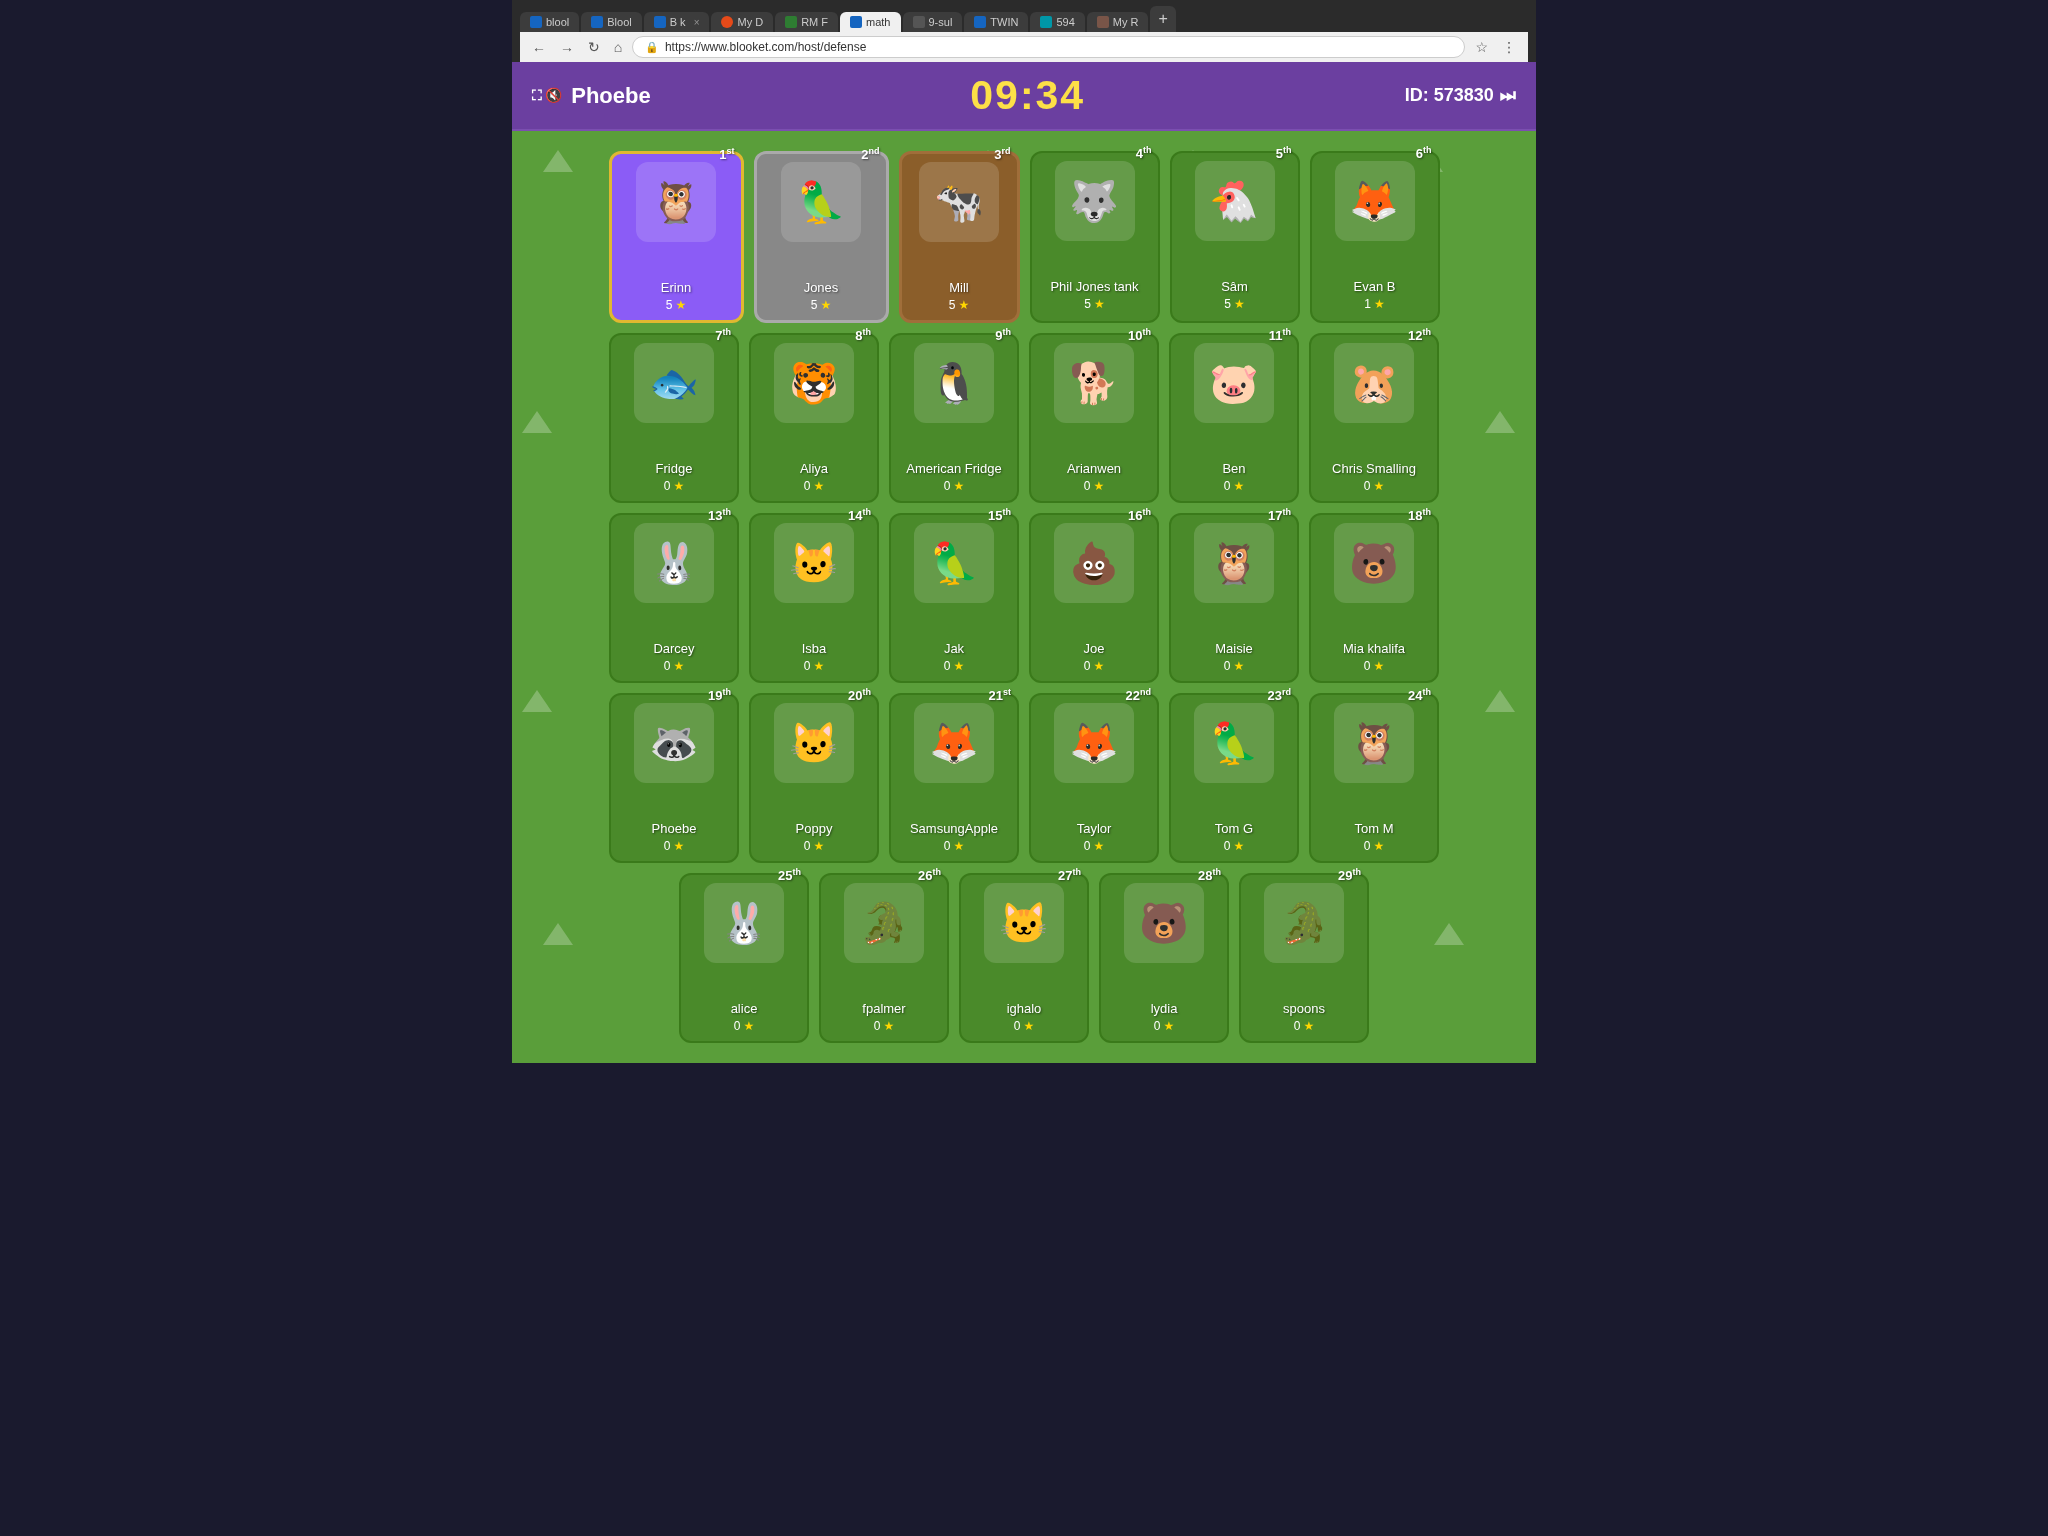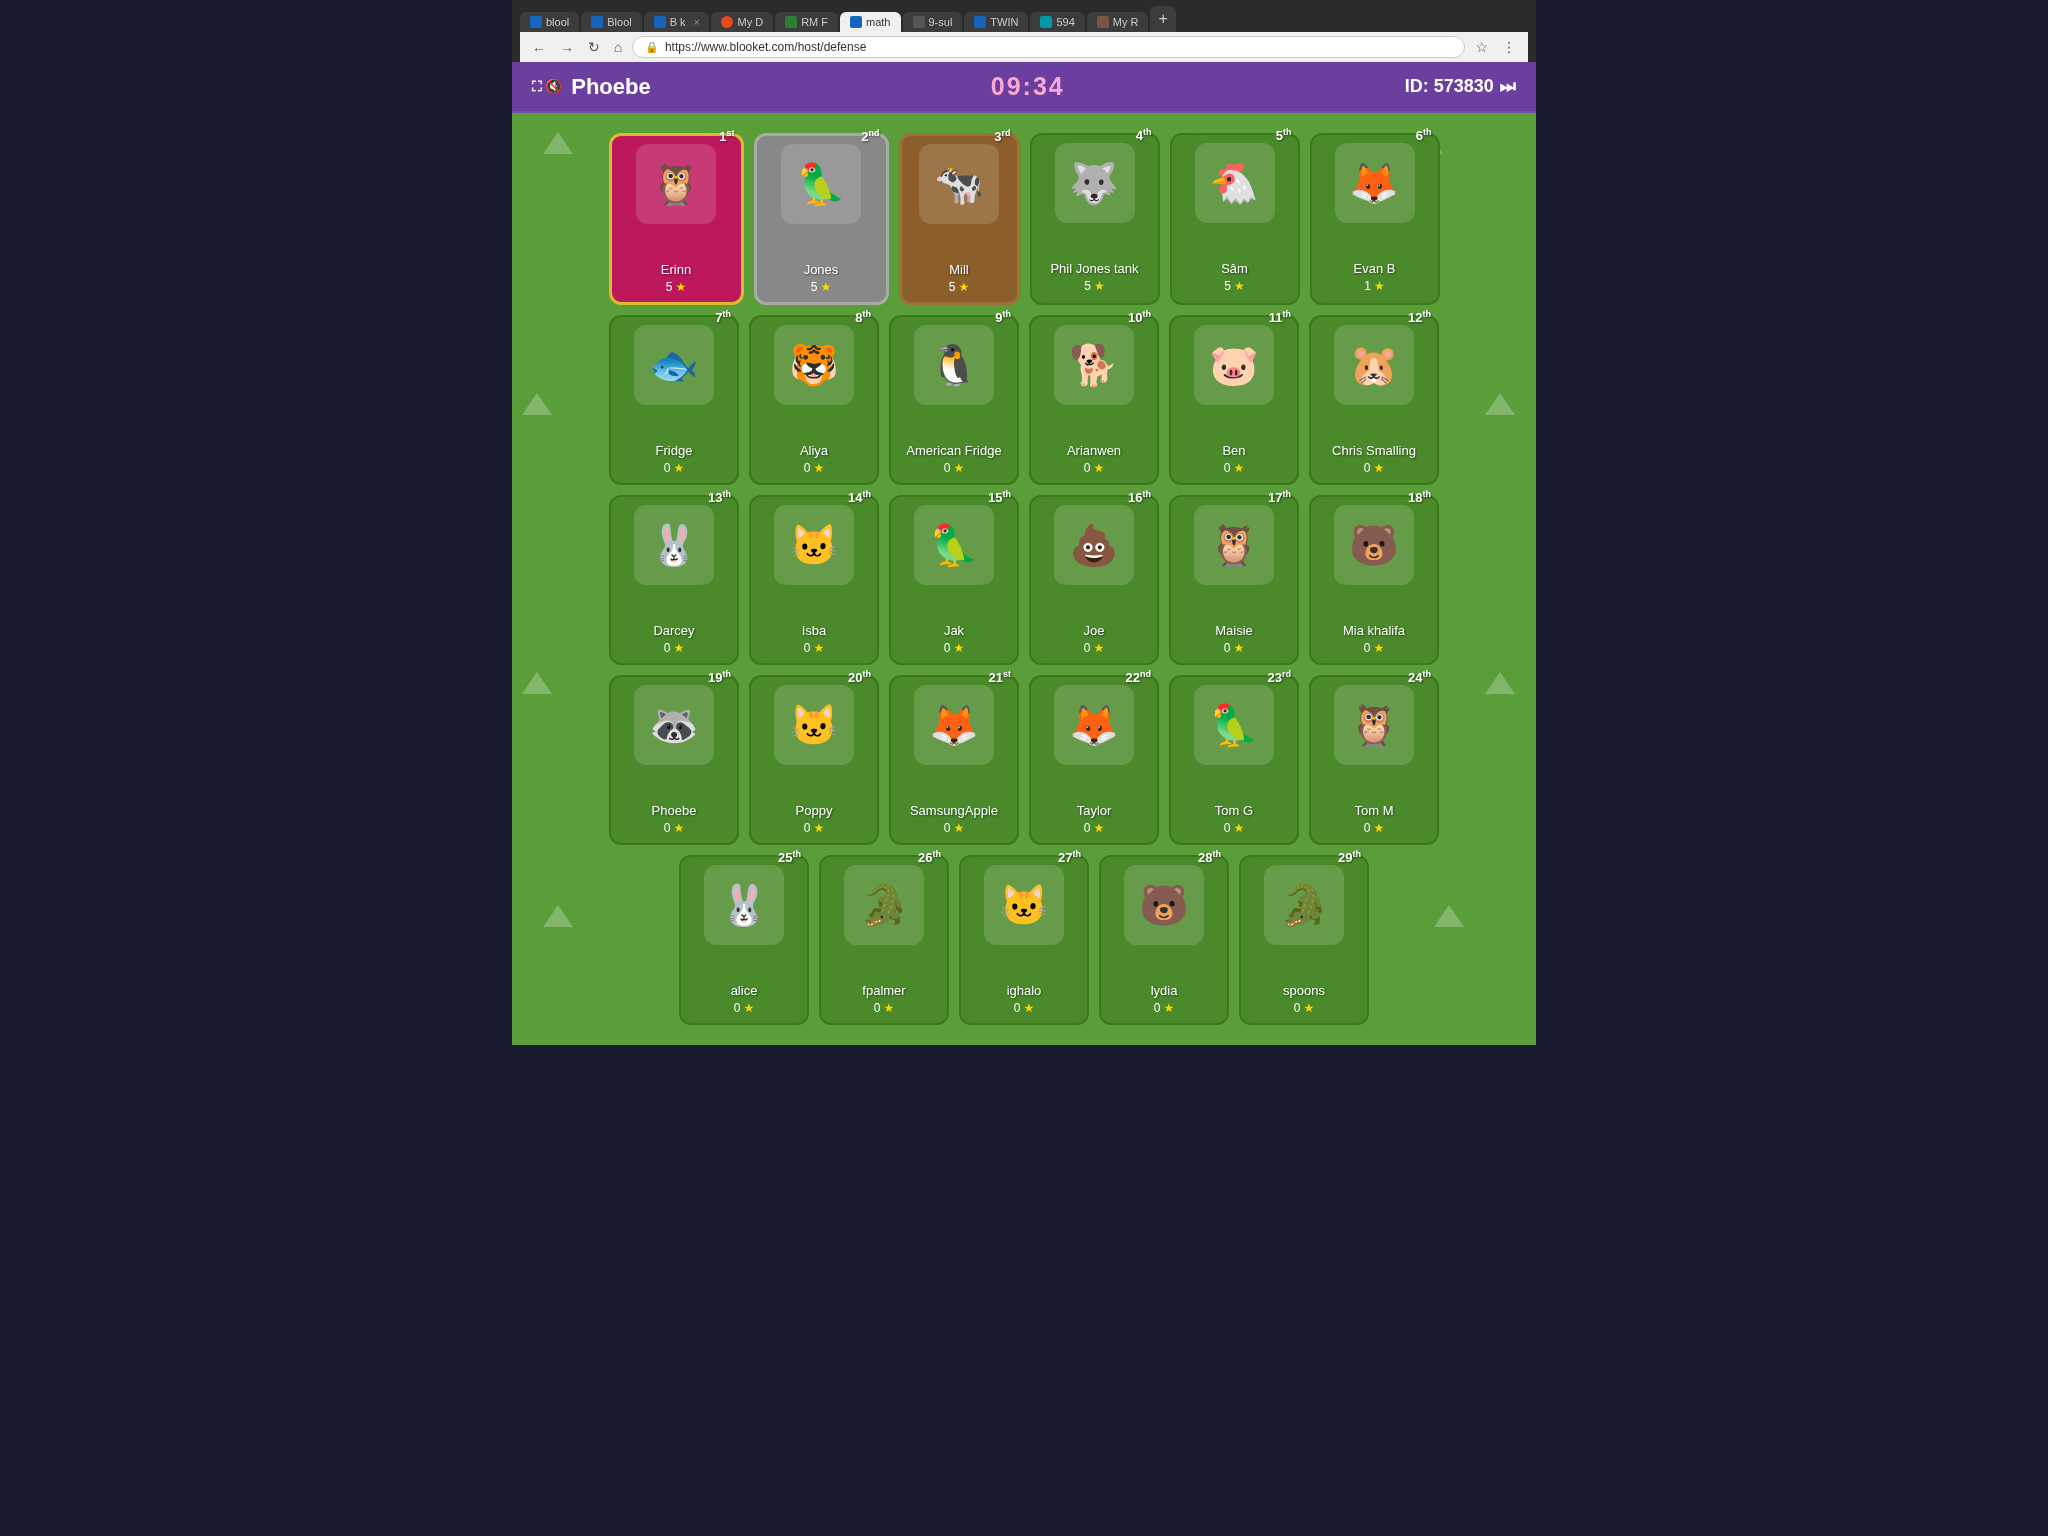--- a/index.html
+++ b/index.html
@@ -102,22 +102,22 @@
     .blooket-logo {
       display: flex;
       align-items: center;
       gap: 8px;
       color: white;
       font-size: 22px;
       font-weight: bold;
     }
     .logo-icons { display: flex; gap: 4px; font-size: 14px; }
     .timer {
-      color: #f9a8d4;
-      font-size: 25px;
+      color: #fde047;
+      font-size: 41px;
       font-weight: bold;
       letter-spacing: 2px;
     }
     .game-id {
       color: white;
       font-size: 18px;
       font-weight: bold;
       display: flex;
       align-items: center;
       gap: 6px;
@@ -157,21 +157,21 @@
       background: #4a8a2a;
       border-radius: 12px;
       padding: 8px;
       display: flex;
       flex-direction: column;
       align-items: center;
       position: relative;
       border: 2px solid #3a7a1a;
     }
     .player-card.rank-1 {
-      background: #be185d;
+      background: #8b5cf6;
       border: 3px solid #e0b830;
       width: 135px;
     }
     .player-card.rank-2 {
       background: #888;
       border: 3px solid #aaa;
       width: 135px;
     }
     .player-card.rank-3 {
       background: #8b5e2a;

